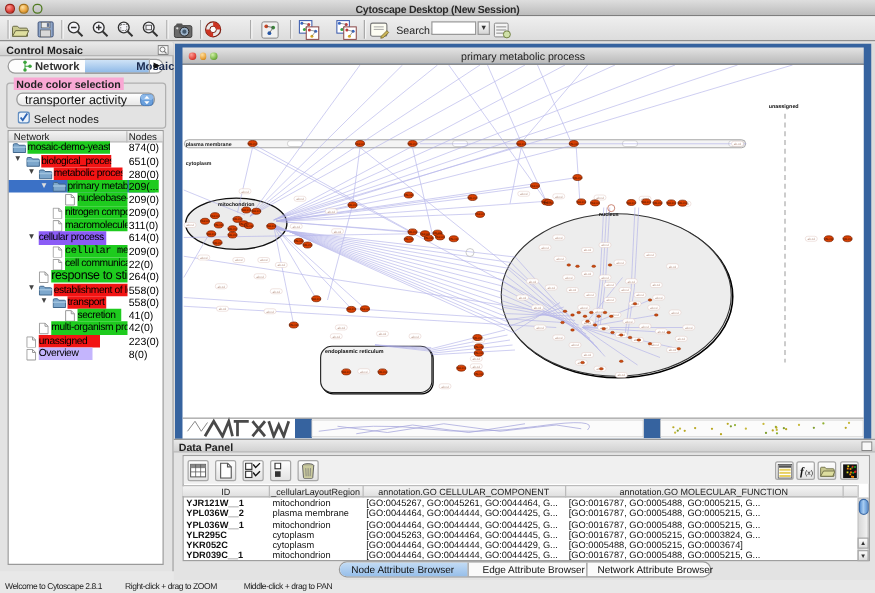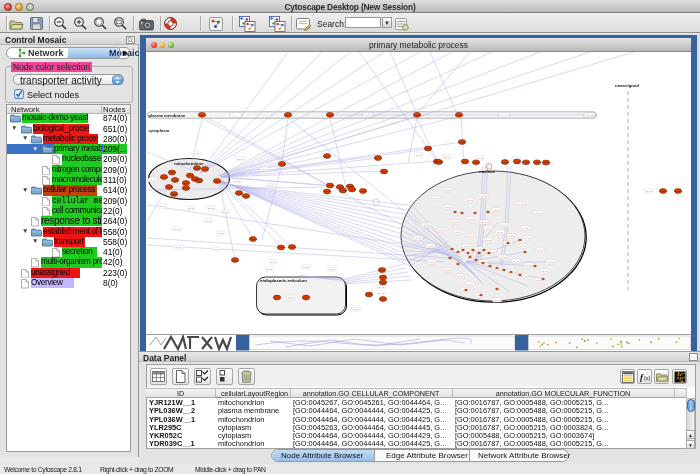--- a/index.html
+++ b/index.html
@@ -139,21 +139,21 @@
 <svg style="position:absolute;left:18px;top:48px;" width="8" height="10" viewBox="0 0 8 10">
     <circle cx="2" cy="1.8" r="1.4" fill="#3aa33a"></circle>
     <circle cx="2" cy="8" r="1.4" fill="#3aa33a"></circle>
     <circle cx="6" cy="5" r="1.4" fill="#3aa33a"></circle>
     <path d="M2 1.8 L2 8 M2 5 L6 5" stroke="#3aa33a" stroke-width="0.8" fill="none"></path>
   </svg>
 <div style="position:absolute;left:28px;top:48px;font-size:9px;font-weight:bold;color:#333;">Network</div>
 <div style="position:absolute;left:80px;top:48px;font-size:9px;font-weight:bold;color:#1c2c50;padding-left:29px;">Mosaic</div>
 <div style="position:absolute;left:119px;top:46.5px;width:12px;height:12.5px;border-left:1px solid #aaa;font-size:7px;text-align:center;line-height:12.5px;color:#111;">▶</div>
 <div style="position:absolute;left:5px;top:66px;width:128px;height:37px;border:1px solid #b0b0b0;border-radius:3px;"></div>
-<div style="position:absolute;left:11px;top:61.5px;background:#ec4899;padding:0 2px;font-size:8.5px;font-weight:normal;color:#222;">Node color selection</div>
+<div style="position:absolute;left:11px;top:61.5px;background:#f9a8d4;padding:0 2px;font-size:8.5px;font-weight:bold;color:#222;">Node color selection</div>
 <div style="position:absolute;left:13px;top:73.5px;width:111px;height:11.5px;background:linear-gradient(#fff,#e8e8e8);border:1px solid #9a9a9a;border-radius:5px;"></div>
 <div style="position:absolute;left:20px;top:74.5px;font-size:10px;color:#111;">transporter activity</div>
 <svg style="position:absolute;left:112px;top:74.5px;" width="11" height="10" viewBox="0 0 11 10">
     <rect x="0.5" y="0.5" width="10" height="9" rx="3" fill="#6aa0dd" stroke="#4a7ab5" stroke-width="0.8"></rect>
     <rect x="0.5" y="0.5" width="10" height="4.5" rx="2.5" fill="#8db9ea"></rect>
     <path d="M5.5 1.6 L7.6 4 L3.4 4 Z" fill="#fff"></path>
     <path d="M5.5 8.4 L7.6 6 L3.4 6 Z" fill="#fff"></path>
   </svg>
 <svg style="position:absolute;left:14px;top:89px;" width="10" height="10" viewBox="0 0 10 10">
     <rect x="0.6" y="0.6" width="8.8" height="8.8" rx="2" fill="#eaf2fb" stroke="#5f8cc0" stroke-width="1.1"></rect>
@@ -239,21 +239,21 @@
     <span style="position:absolute;left:96px;top:0px;height:10.3px;line-height:10.3px;font-size:8.4px;color:#000;white-space:nowrap;text-align:center;">311(0)</span>
   </div>
 <div style="position:absolute;left:7px;top:185.3px;width:117px;height:10.3px;">
     <span style="position:absolute;left:15px;top:0.6px;font-size:6.5px;color:#444;">▼</span>
     <span style="position:absolute;left:24px;top:1px;">
       <svg style="display:block" width="11" height="9" viewBox="0 0 11 9">
         <path d="M0.5 8 L0.5 2 Q0.5 1 1.5 1 L4 1 L5 2.2 L9.5 2.2 Q10.5 2.2 10.5 3.2 L10.5 8 Z" fill="#7da7cc" stroke="#41678c" stroke-width="0.8"></path>
         <path d="M0.5 3.8 L10.5 3.8" stroke="#9fc2de" stroke-width="1.2"></path>
       </svg>
     </span>
-    <span style="position:absolute;left:36px;top:0px;height:10.3px;line-height:10.3px;background:#c2410c;color:#000;font-size:8.2px;letter-spacing:-0.3px;white-space:nowrap;overflow:hidden;width:54px;">cellular process</span>
+    <span style="position:absolute;left:24px;top:0px;height:10.3px;line-height:10.3px;background:#8b5cf6;color:#000;font-size:8.2px;letter-spacing:-0.3px;white-space:nowrap;overflow:hidden;width:54px;">cellular process</span>
     <span style="position:absolute;left:96px;top:0px;height:10.3px;line-height:10.3px;font-size:8.4px;color:#000;white-space:nowrap;">614(0)</span>
   </div>
 <div style="position:absolute;left:7px;top:195.6px;width:117px;height:10.3px;">
     <span style="position:absolute;left:35px;top:1px;">
       <svg style="display:block" width="8" height="9.5" viewBox="0 0 8 9.5">
         <path d="M0.5 0.5 L5 0.5 L7.5 3 L7.5 9 L0.5 9 Z" fill="#fff" stroke="#999" stroke-width="0.8"></path>
         <path d="M5 0.5 L5 3 L7.5 3" fill="none" stroke="#999" stroke-width="0.8"></path>
       </svg>
     </span>
     <span style="position:absolute;left:45px;top:0px;height:10.3px;line-height:10.3px;background:#1ecb1e;color:#000;font-size:8.2px;letter-spacing:-0.3px;white-space:nowrap;overflow:hidden;width:50px;font-family:Liberation Mono, monospace;">cellular metabo</span>

